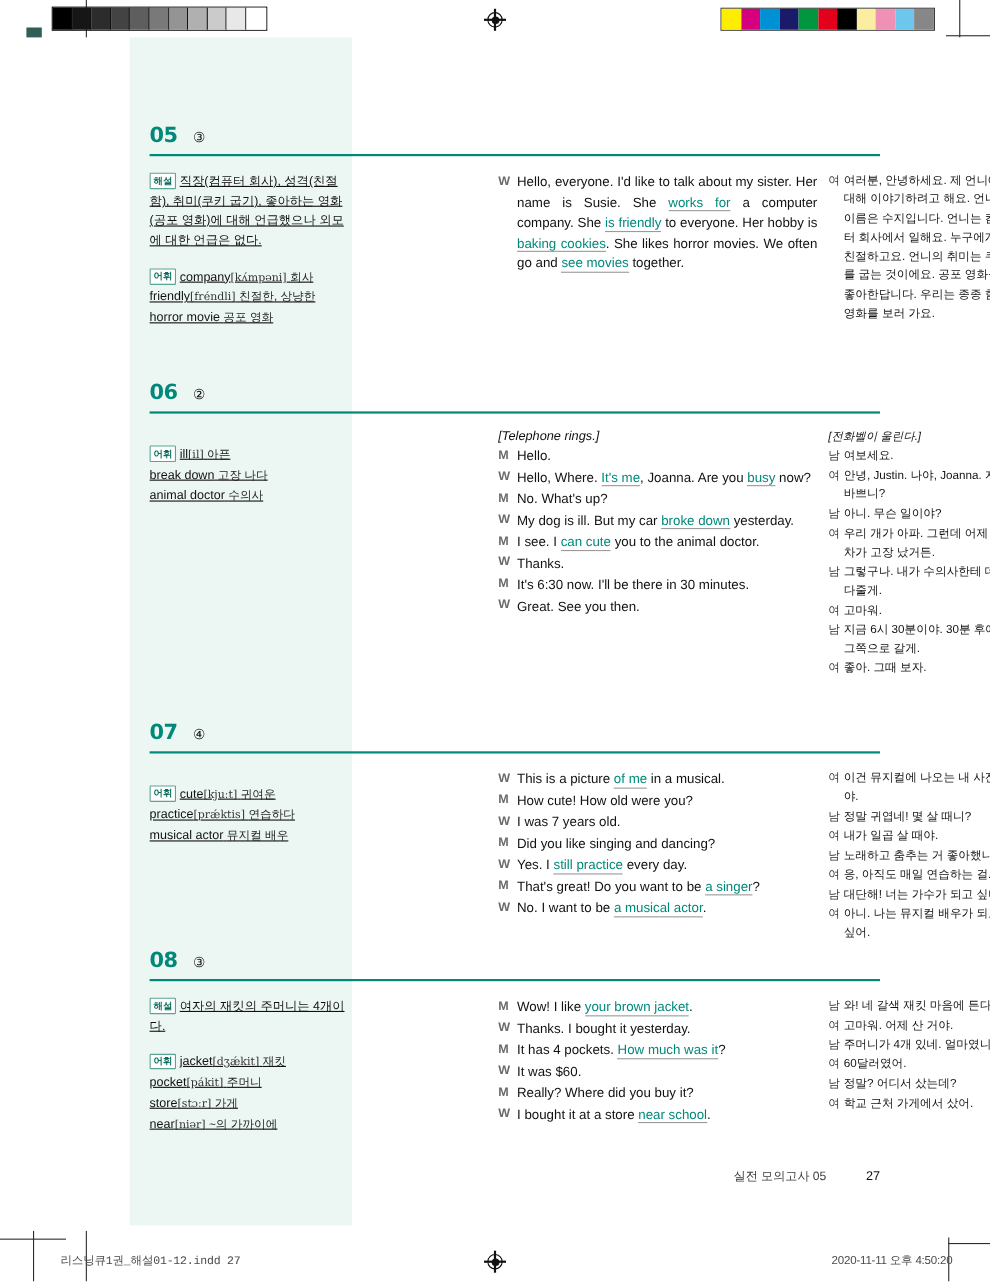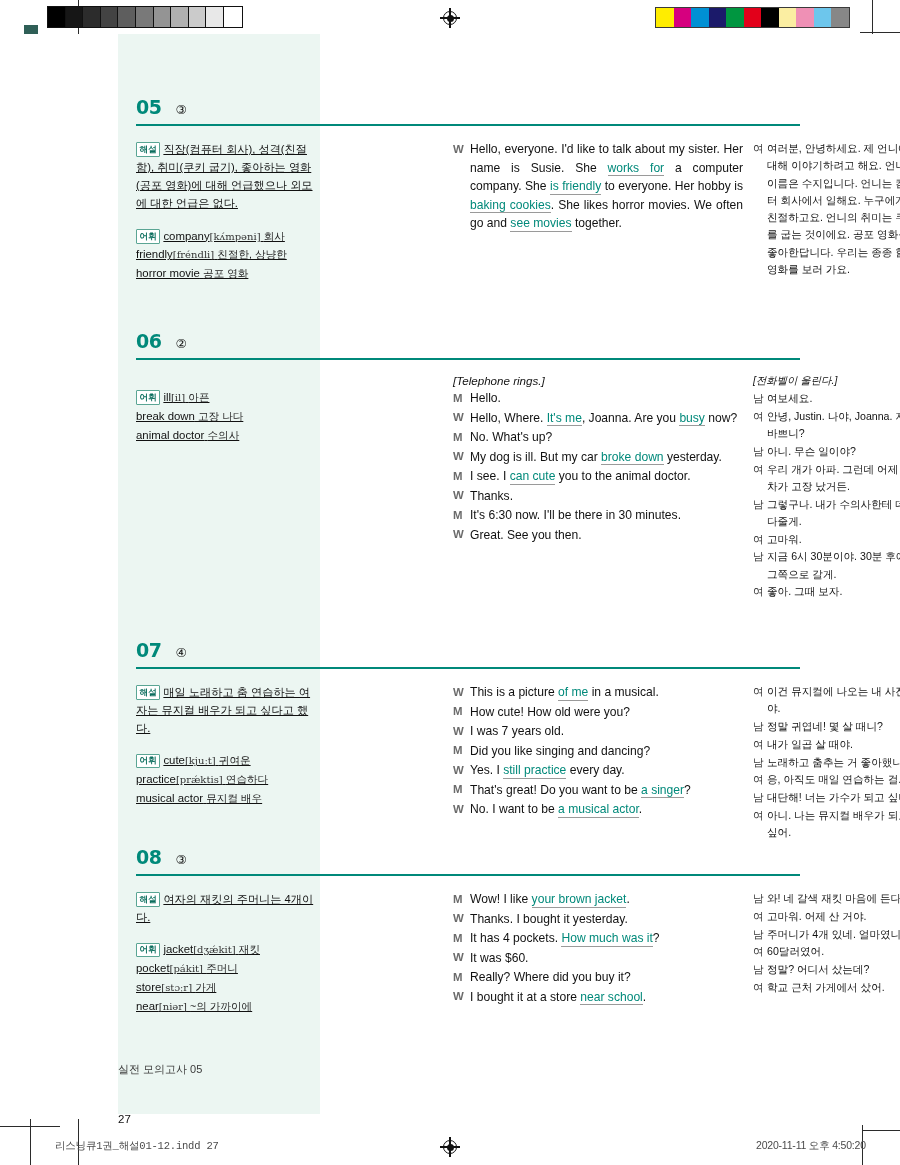--- a/index.html
+++ b/index.html
@@ -49,21 +49,21 @@
   .page {
     position:absolute; left:0; top:34px; width:900px; height:1085px;
     background:#fff;
   }
   .mint-panel {
     position:absolute; left:118px; top:0; width:202px; height:1080px;
     background:#ecf6f2;
   }
 
   .content {
-    position:absolute; left:0; top:0; width:900px; height:1085px;
+    position:absolute; left:0; top:16px; width:900px; height:1085px;
   }
 
   
   .qblock { position:absolute; left:118px; width:682px; }
 
   .qhead { position:absolute; left:18px; display:flex; align-items:baseline; gap:14px; }
   .qnum {
     font-size:19px; font-weight:bold; color:#00897a;
     letter-spacing:-0.5px; font-family:"DejaVu Sans",sans-serif;
   }
@@ -108,21 +108,21 @@
   .rcol { position:absolute; left:635px; width:166px; }
   .kline { display:flex; font-size:10.6px; line-height:1.63; color:#111; margin-bottom:0.5px; }
   .kspk { width:14px; flex:0 0 14px; color:#333; }
   .kutt { flex:1; }
   .kstage { font-style:italic; font-size:10.4px; margin-bottom:2px; color:#111; }
 
   
   .pg-footer {
     position:absolute; left:118px; top:1028px; width:682px;
     display:flex; justify-content:flex-end; align-items:baseline; gap:36px;
-    font-size:11px; color:#3b3b3b;flex-direction:column;
+    font-size:11px; color:#3b3b3b;
   }
   .pg-num { font-size:11.5px; color:#111; }
 
   .meta-left {
     position:absolute; left:55px; top:1139px;
     font-size:10.5px; color:#4a4a4a; letter-spacing:-0.2px;font-family:Liberation Mono, monospace;
   }
   .meta-right {
     position:absolute; left:756px; top:1139px;
     font-size:10.5px; color:#4a4a4a; letter-spacing:-0.2px;
@@ -315,21 +315,20 @@
           </div>
         </div>
       </div>
       <div class="qblock" style="top: 605px;">
         <div class="qhead" style="top: 0px;">
           <span class="qnum">07</span>
           <span class="qans">④</span>
         </div>
         <div class="rule" style="top: 28px;"></div>
         <div class="lcol" style="top: 44px;">
-          <div class="tagline"><span class="tag">해설</span><span>매일 노래하고 춤 연습하는 여자는 뮤지컬 배우가 되고 싶다고 했다.</span></div>
           <div class="voca">
             <div><span class="tag">어휘</span><span class="word">cute</span><span class="ipa">[kjuːt]</span> <span class="kr">귀여운</span></div>
             <div><span class="word">practice</span><span class="ipa">[prǽktis]</span> <span class="kr">연습하다</span></div>
             <div><span class="word">musical actor</span> <span class="kr">뮤지컬 배우</span></div>
           </div>
         </div>
         <div class="mcol" style="top: 44px;">
           <div class="line">
             <div class="spk">W</div>
             <div class="utt"><span>This is a picture </span><span class="hl">of me</span><span> in a musical.</span></div>

